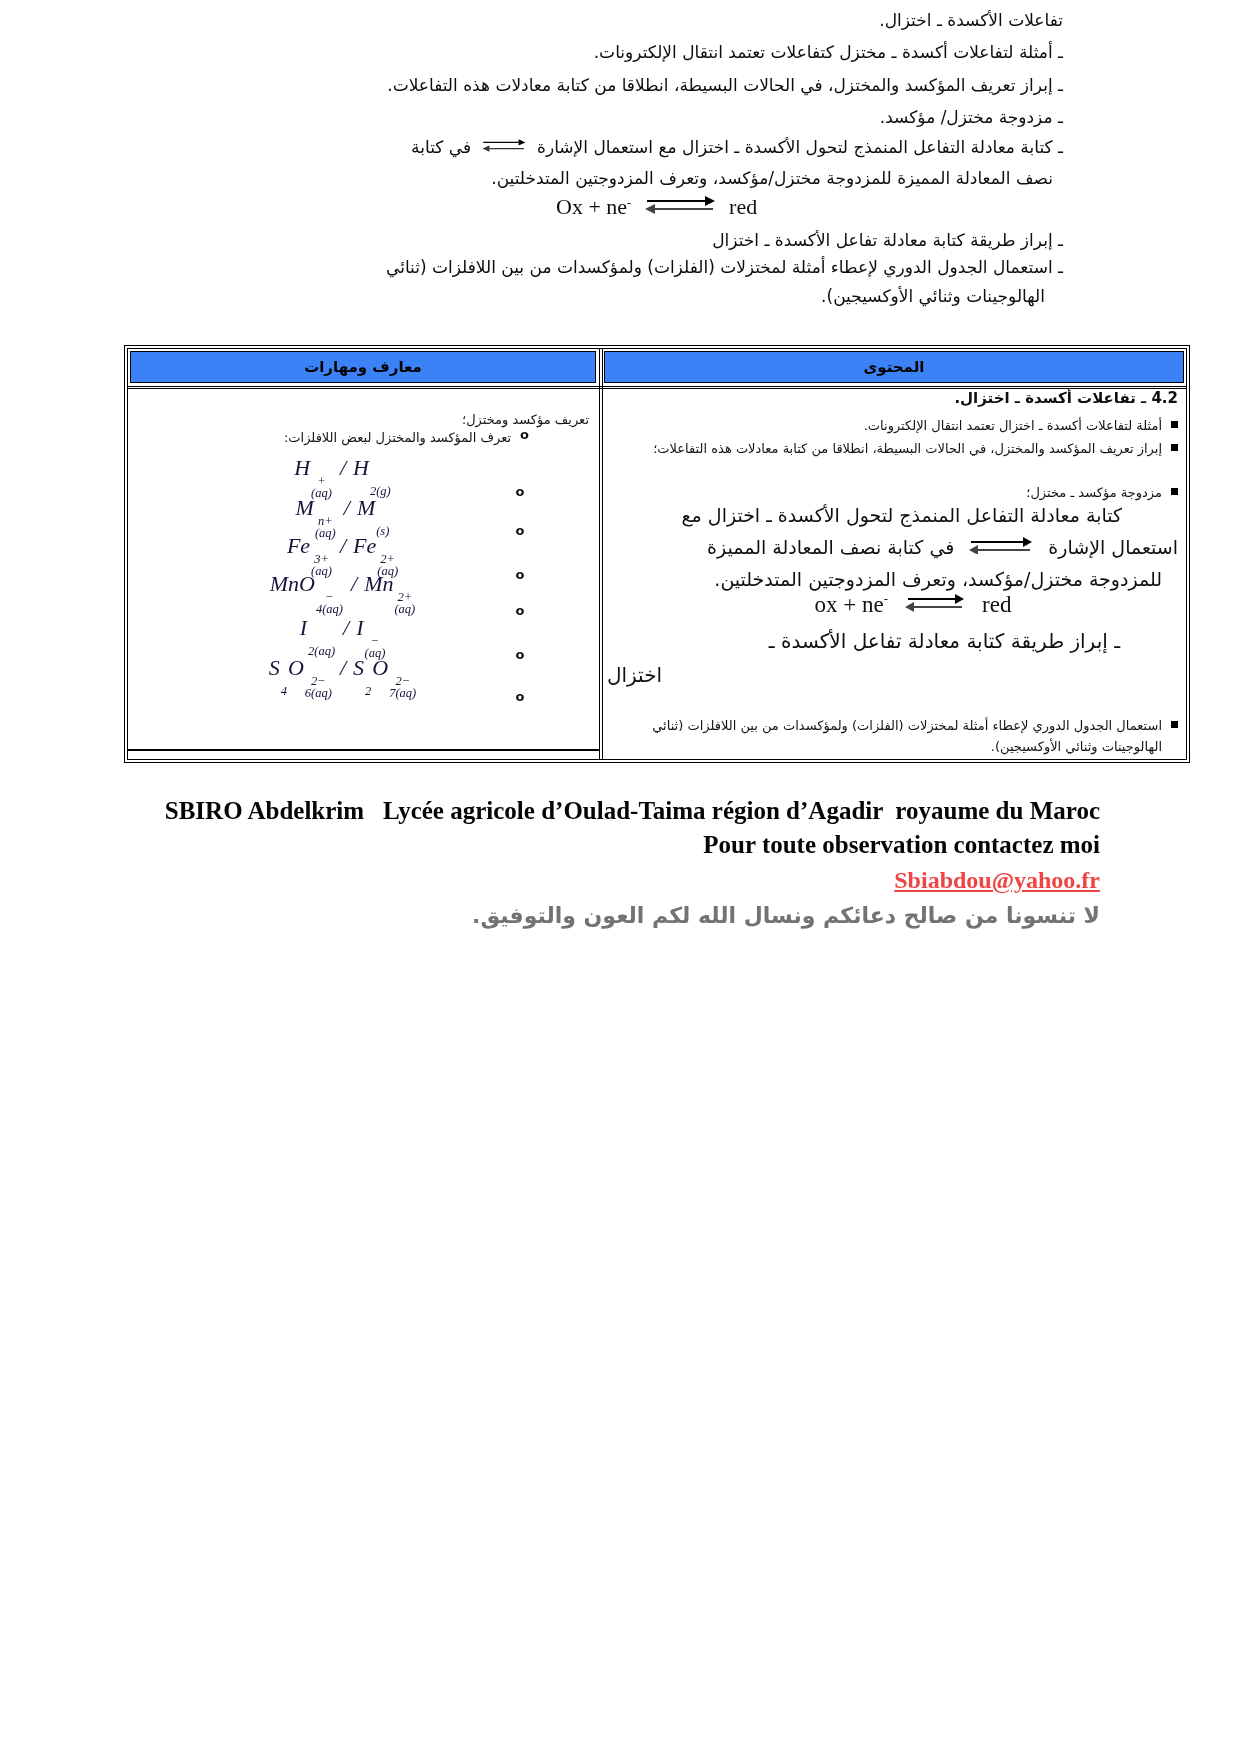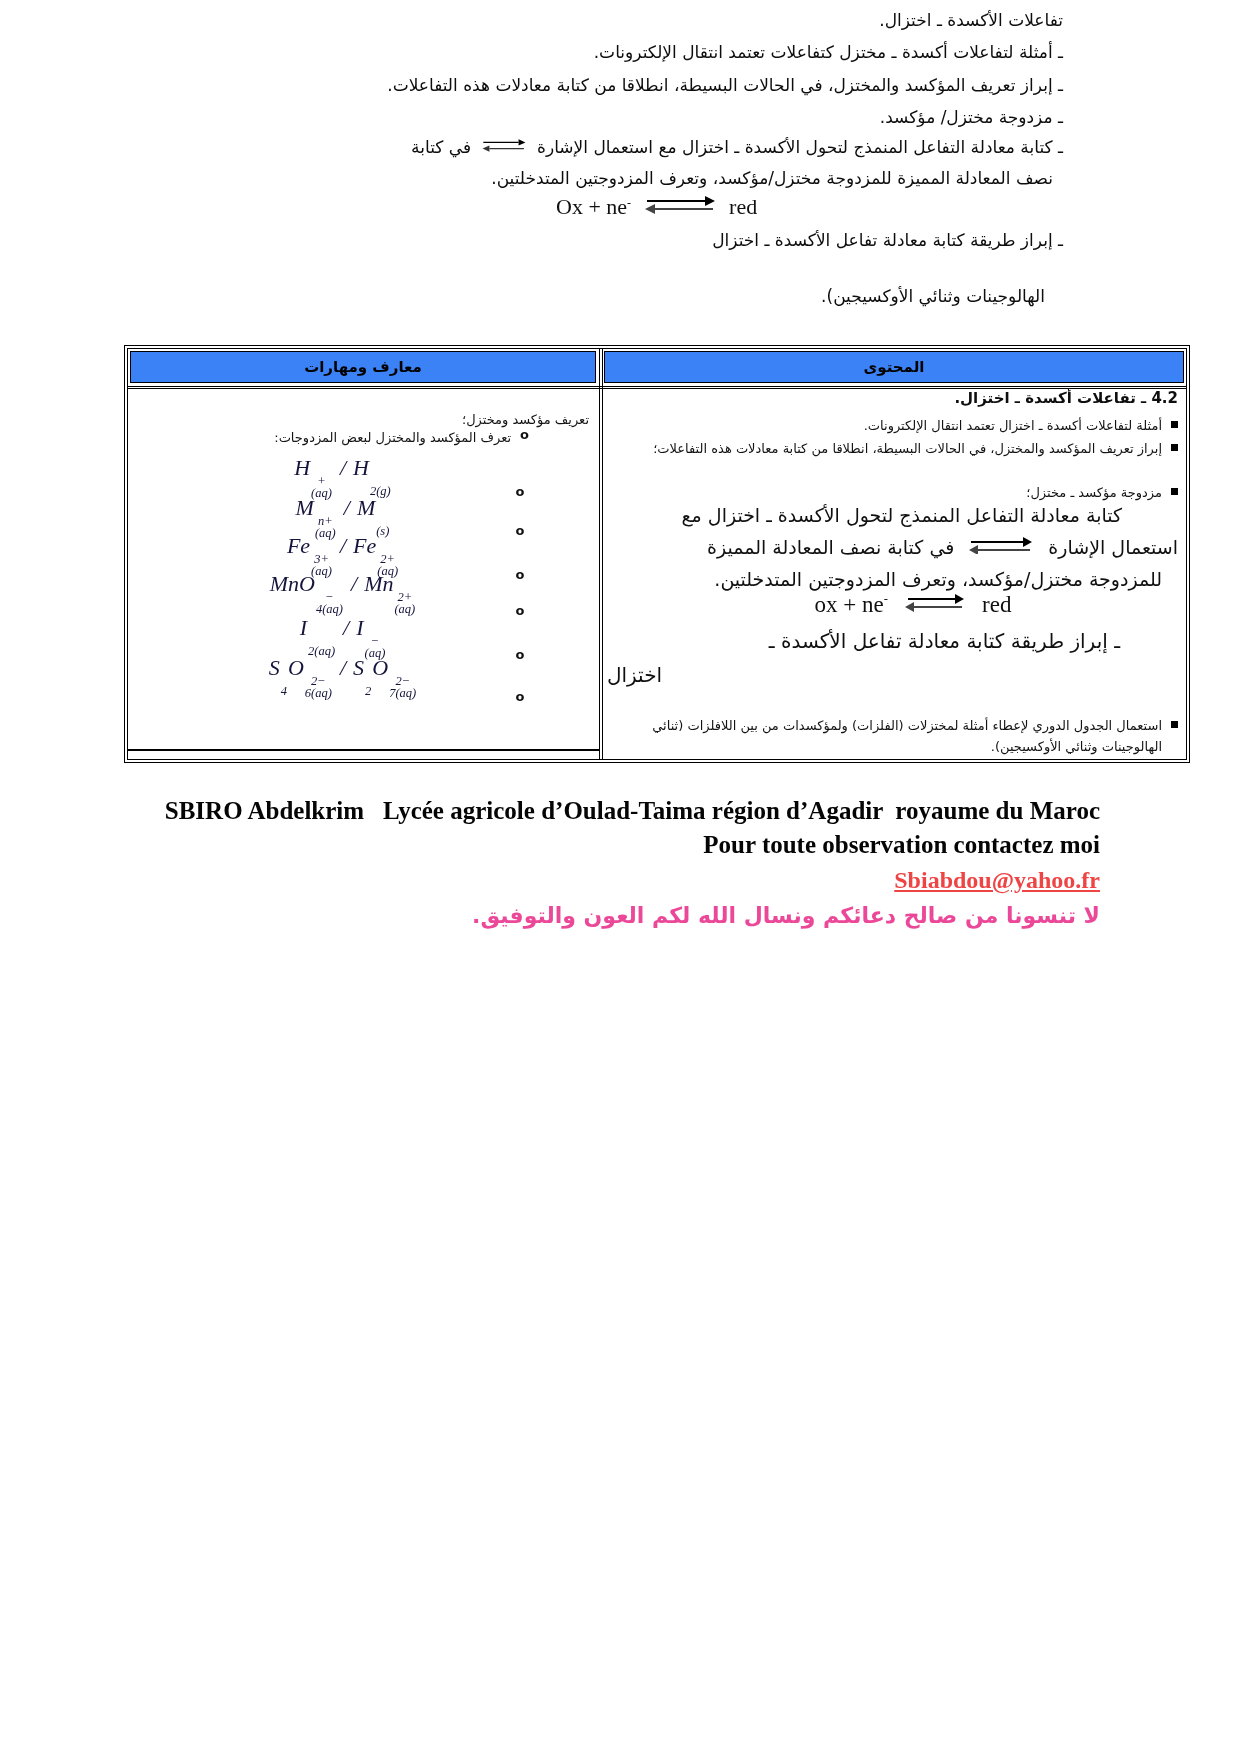--- a/index.html
+++ b/index.html
@@ -55,21 +55,21 @@
   .teq{position:absolute;left:160px;top:203px;width:300px;display:flex;direction:ltr;
        align-items:center;justify-content:center;gap:16px;
        font:400 23px "Liberation Serif",serif;color:#101010;}
 
   
   .footer{position:absolute;left:40px;top:795px;width:1060px;text-align:right;}
   .f1{font:700 25px/32px "Liberation Serif",serif;color:#050505;white-space:pre-wrap;}
   .f2{font:700 25px/32px "Liberation Serif",serif;color:#050505;margin-top:2px;}
   .femail{display:inline-block;margin-top:4px;font:700 24px/30px "Liberation Serif",serif;
           text-decoration:underline;cursor:pointer;}
-  .f3{direction:rtl;font:700 22px/30px "DejaVu Sans",sans-serif;color:#ec4899;margin-top:6px;}
+  .f3{direction:rtl;font:700 22px/30px "DejaVu Sans",sans-serif;color:#737373;margin-top:6px;}
 </style>
 </head>
 <body>
 
 <div class="page">
 
   <div class="iline" style="top:8px">تفاعلات الأكسدة ـ اختزال.</div>
   <div class="iline" style="top:40px">ـ أمثلة لتفاعلات أكسدة ـ مختزل كتفاعلات تعتمد انتقال الإلكترونات.</div>
   <div class="iline" style="top:73px">ـ إبراز تعريف المؤكسد والمختزل، في الحالات البسيطة، انطلاقا من كتابة معادلات هذه التفاعلات.</div>
   <div class="iline" style="top:105px">ـ مزدوجة مختزل/ مؤكسد.</div>
@@ -96,35 +96,36 @@
         <line x1="4" y1="5" x2="62" y2="5" stroke="#000" stroke-width="2"></line>
         <polygon points="62,0 72,5 62,10" fill="#000"></polygon>
         <line x1="12" y1="13" x2="70" y2="13" stroke="#444" stroke-width="2"></line>
         <polygon points="12,8 2,13 12,18" fill="#444"></polygon>
       </svg>
     </span>
     <span>red</span>
   </div>
 
   <div class="iline" style="top:228px">ـ إبراز طريقة كتابة معادلة تفاعل الأكسدة ـ اختزال</div>
+  <div class="iline" style="top:255px">ـ استعمال الجدول الدوري لإعطاء أمثلة لمختزلات (الفلزات) ولمؤكسدات من بين اللافلزات (ثنائي</div>
   <div class="iline" style="top:284px;right:195px">الهالوجينات وثنائي الأوكسيجين).</div>
 
   <div class="tbl">
     <div class="th th-skills">معارف ومهارات</div>
     <div class="th th-content">المحتوى</div>
     <div class="hd-line"></div>
     <div class="v-line"></div>
     <div class="sk-bottom"></div>
 
     <div class="col-skills">
       <div class="abs ar13" style="top:20px;right:10px">تعريف مؤكسد ومختزل؛</div>
 
       <div class="abs bullet-row" style="top:38px;right:70px">
         <span class="obul">o</span>
-        <span class="ar13">تعرف المؤكسد والمختزل لبعض المزدوجات:</span>
+        <span class="ar13">تعرف المؤكسد والمختزل لبعض اللافلزات:</span>
       </div>
 
       <div class="f-row" style="top:66px">
         <span>H</span><span class="stk">
             <span>+</span>
             <span>(aq)</span>
           </span><span class="slash">/</span><span>H</span><span class="stk">
             <span></span>
             <span>2(g)</span>
           </span>

